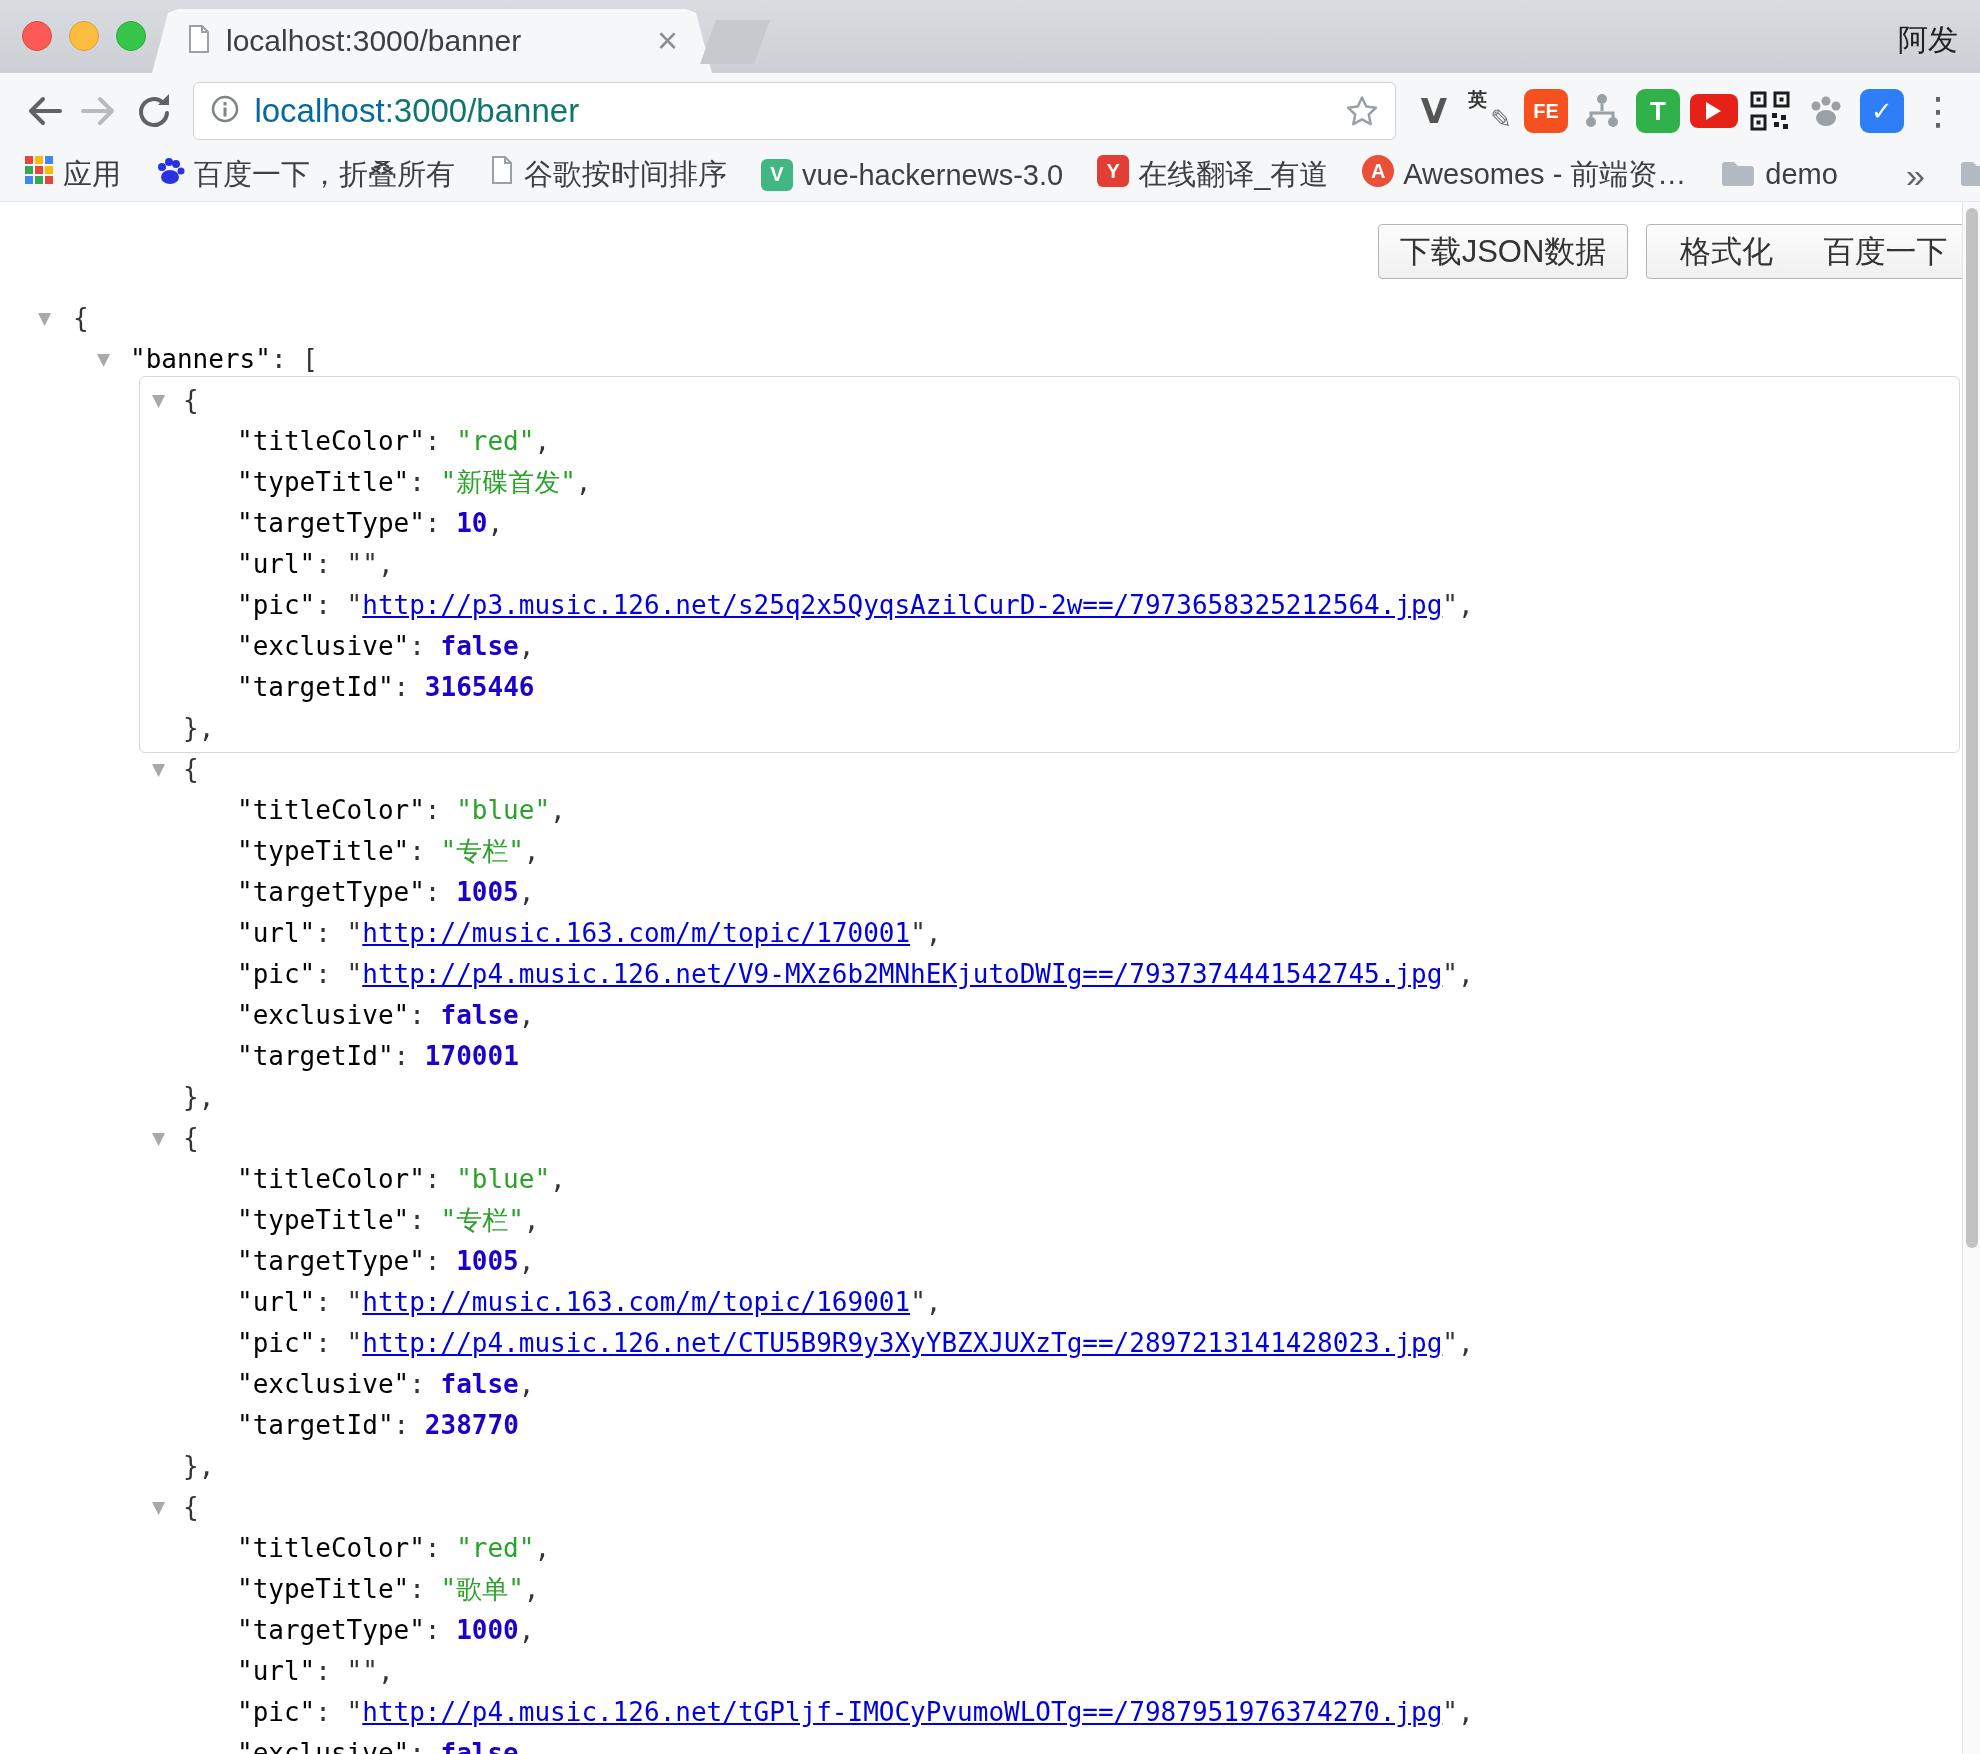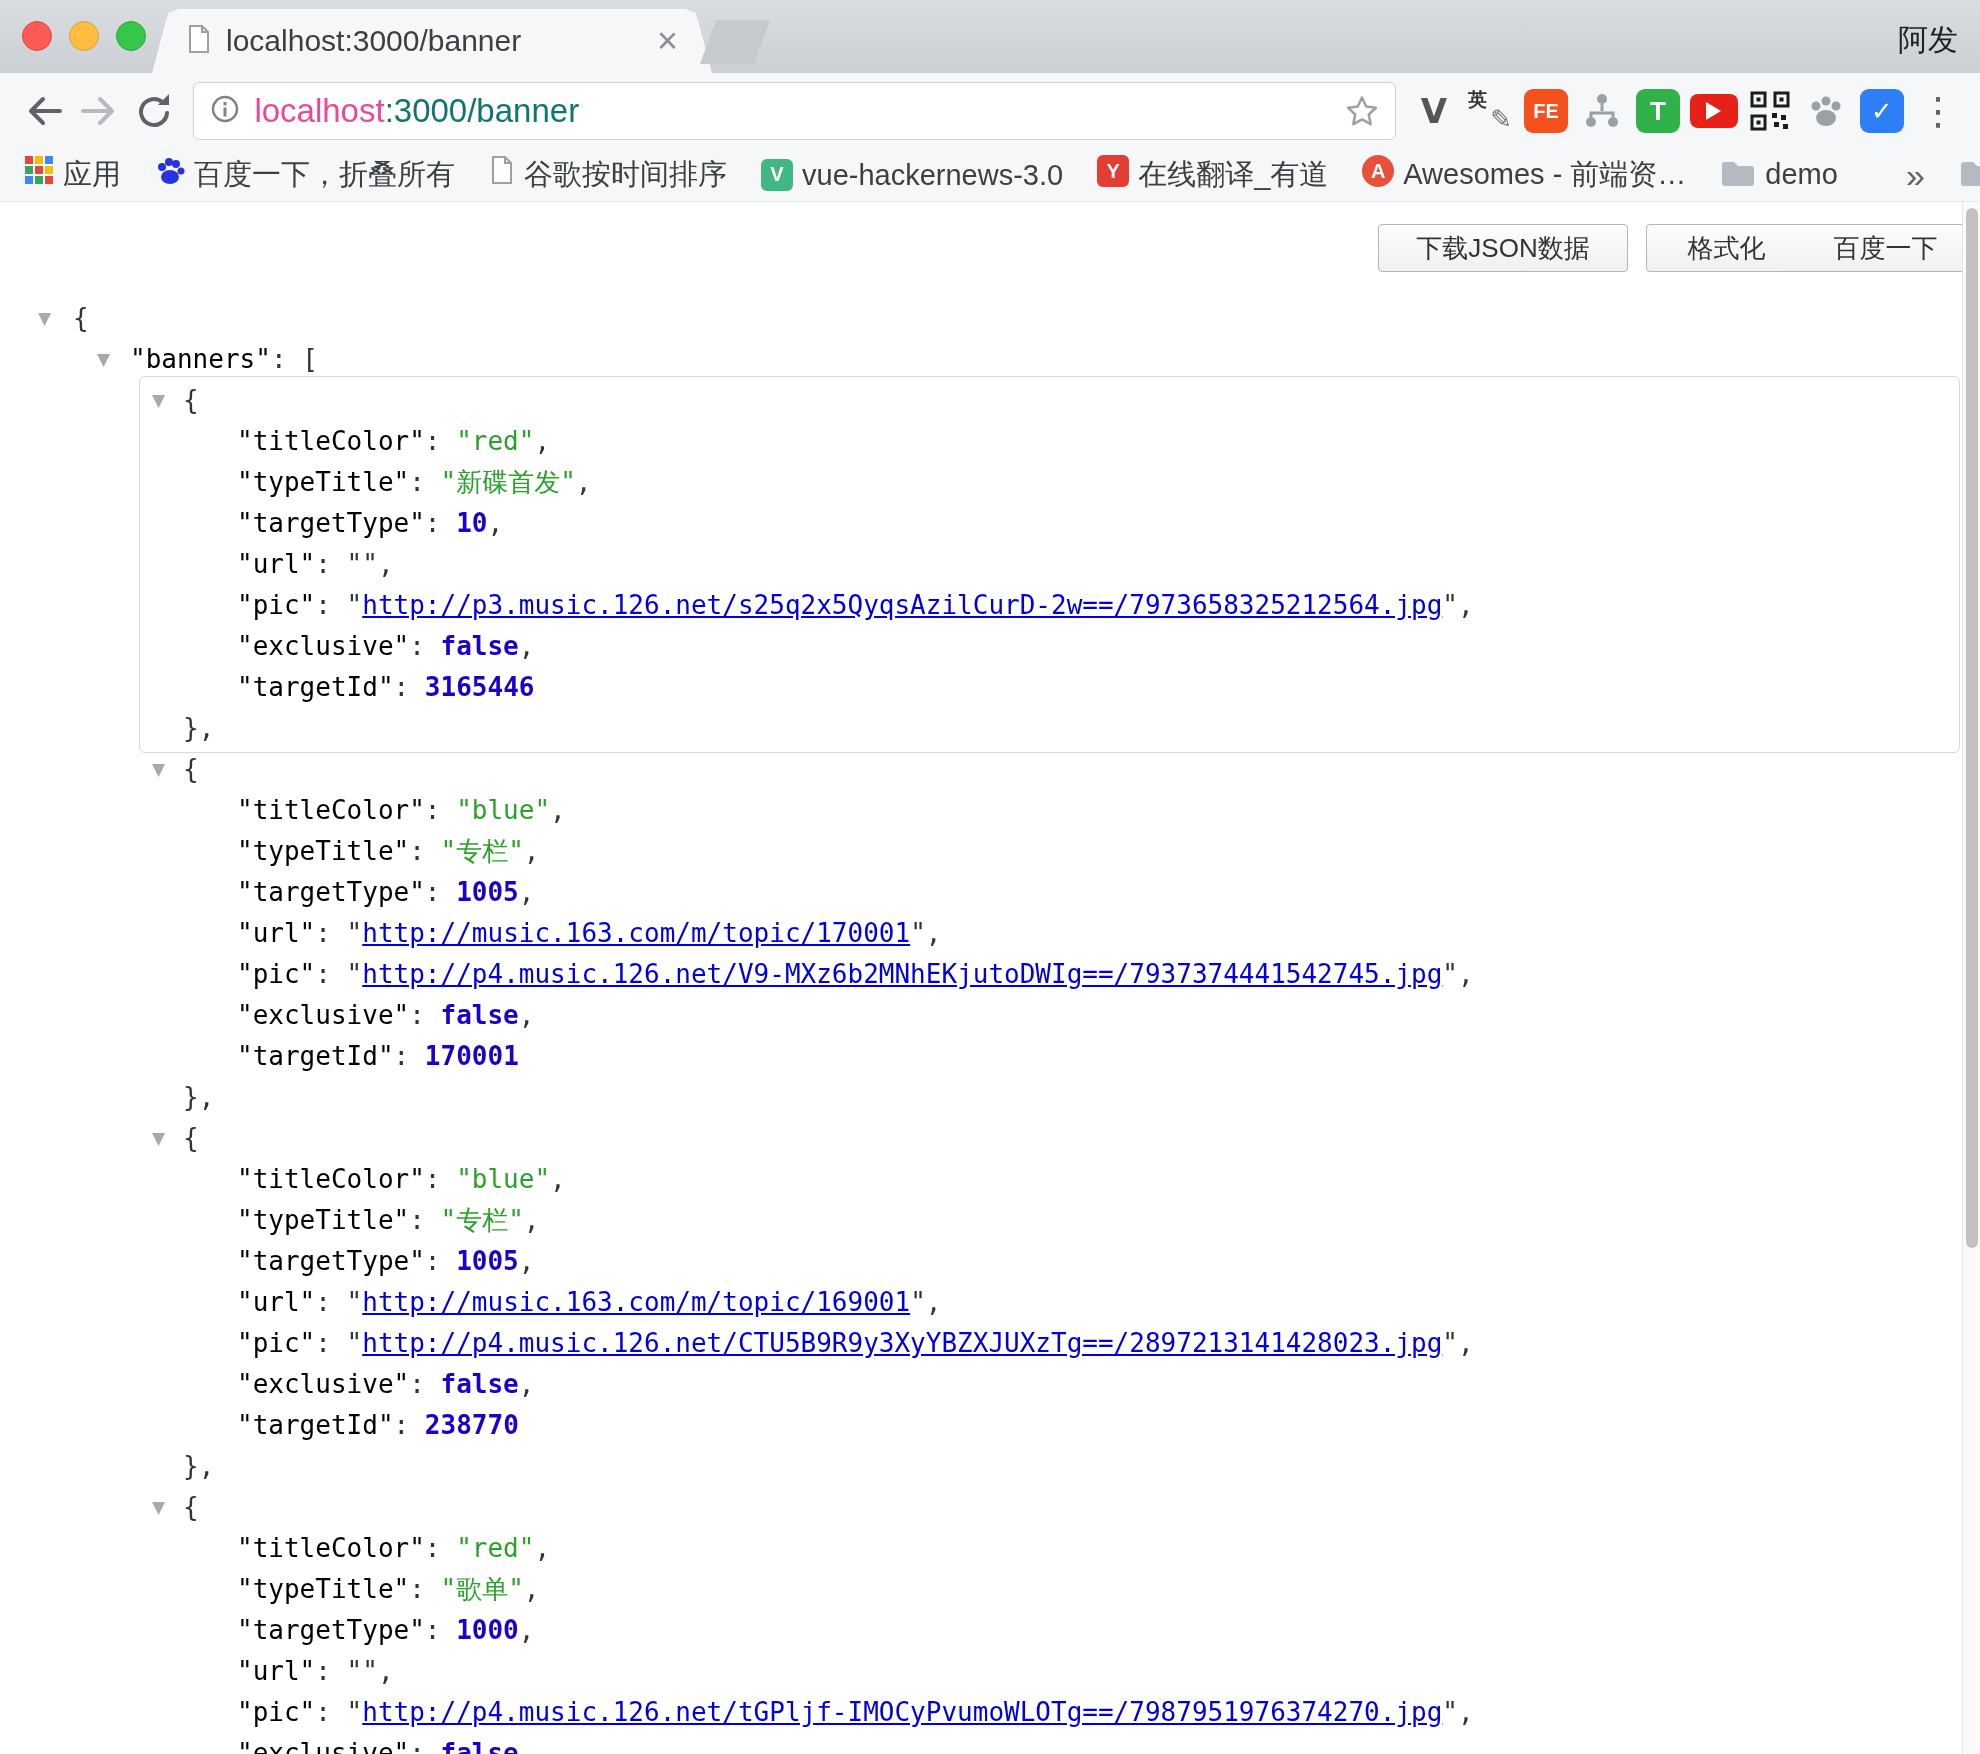--- a/index.html
+++ b/index.html
@@ -21,21 +21,21 @@
   .new-tab { position:absolute; left:700px; bottom:9px; width:70px; height:44px; background:#c6cacf;
              clip-path:polygon(16px 0, 100% 0, calc(100% - 16px) 100%, 0 100%); }
   .profile { position:absolute; right:22px; top:20px; font-size:30px; color:#202124; }
 
   
   .toolbar { height:76px; background:#f6f7f8; display:flex; align-items:center; padding:0 16px; }
   .nav-btn { width:56px; height:56px; display:flex; align-items:center; justify-content:center; border-radius:50%; }
   .omnibox { width:1221px; height:58px; background:#fff; border:1px solid #cfd3d7; border-radius:6px;
              display:flex; align-items:center; padding:0 16px; margin-left:12px; }
   .url { font-size:33px; margin-left:14px; white-space:nowrap; }
-  .url .host { color:#ec4899; }
+  .url .host { color:#0369a1; }
   .url .rest { color:#0f766e; }
   .omni-star { margin-left:auto; display:flex; align-items:center; }
   .ext-row { display:flex; align-items:center; gap:4px; margin-left:12px; }
   .ext { width:52px; height:52px; display:flex; align-items:center; justify-content:center; position:relative; }
   .ext-v { font-size:34px; font-weight:bold; color:#555; font-family:"DejaVu Sans",sans-serif; }
   .ext-cjk { position:absolute; left:4px; top:2px; font-size:19px; font-weight:bold; color:#333; }
   .ext-pen { position:absolute; right:4px; bottom:2px; font-size:26px; color:#6a6f74; }
   .sq { border-radius:9px; display:flex; align-items:center; justify-content:center; color:#fff; font-weight:bold; }
   .ext-fe   { width:44px; height:44px; background:#f4511e; font-size:20px; }
   .ext-grn  { width:44px; height:44px; background:#30b14a; font-size:26px; }
@@ -50,22 +50,22 @@
   .bm-label { font-size:29px; color:#3c4043; }
   .bm-badge { border-radius:6px; display:flex; align-items:center; justify-content:center; color:#fff; font-weight:bold; font-size:20px; width:32px; height:32px; }
   .bm-vue { background:#41b883; }
   .bm-yd  { background:#e33e33; }
   .bm-aw  { background:#e8503a; border-radius:50%; }
   .bm-spacer { flex:1; }
   .bm-chevron { font-size:34px; color:#5f6368; }
 
   
   .page { position:relative; height:1552px; background:#fff; }
-  .btn { position:absolute; height:48px; background:linear-gradient(#fdfdfd,#f0f0f0); border:1px solid #b5b5b5;
-         font-size:26px; color:#333; font-family:"Liberation Sans","DejaVu Sans",sans-serif; }
+  .btn { position:absolute; height:55px; background:linear-gradient(#fdfdfd,#f0f0f0); border:1px solid #b5b5b5;
+         font-size:31px; color:#333; font-family:"Liberation Sans","DejaVu Sans",sans-serif; }
   .btn-download { left:1378px; top:22px; width:250px; border-radius:4px; }
   .btn-format   { left:1646px; top:22px; width:161px; border-radius:4px 0 0 4px; }
   .btn-collapse { left:1806px; top:22px; width:160px; border-left:none; border-radius:0 4px 4px 0; }
 
   .json-tree { position:absolute; left:0; top:96px; width:1980px;
                font-family:"DejaVu Sans Mono","Liberation Mono",monospace; font-size:26px; color:var(--punct-color,#333); }
   .jline { position:relative; height:41px; line-height:41px; white-space:nowrap; }
   .tri { position:absolute; top:0; font-size:17px; line-height:41px; color:#a9a9a9; font-family:"DejaVu Sans",sans-serif; }
   .jkey  { color:var(--key-color,#000); }
   .jpunct{ color:var(--punct-color,#333); }

